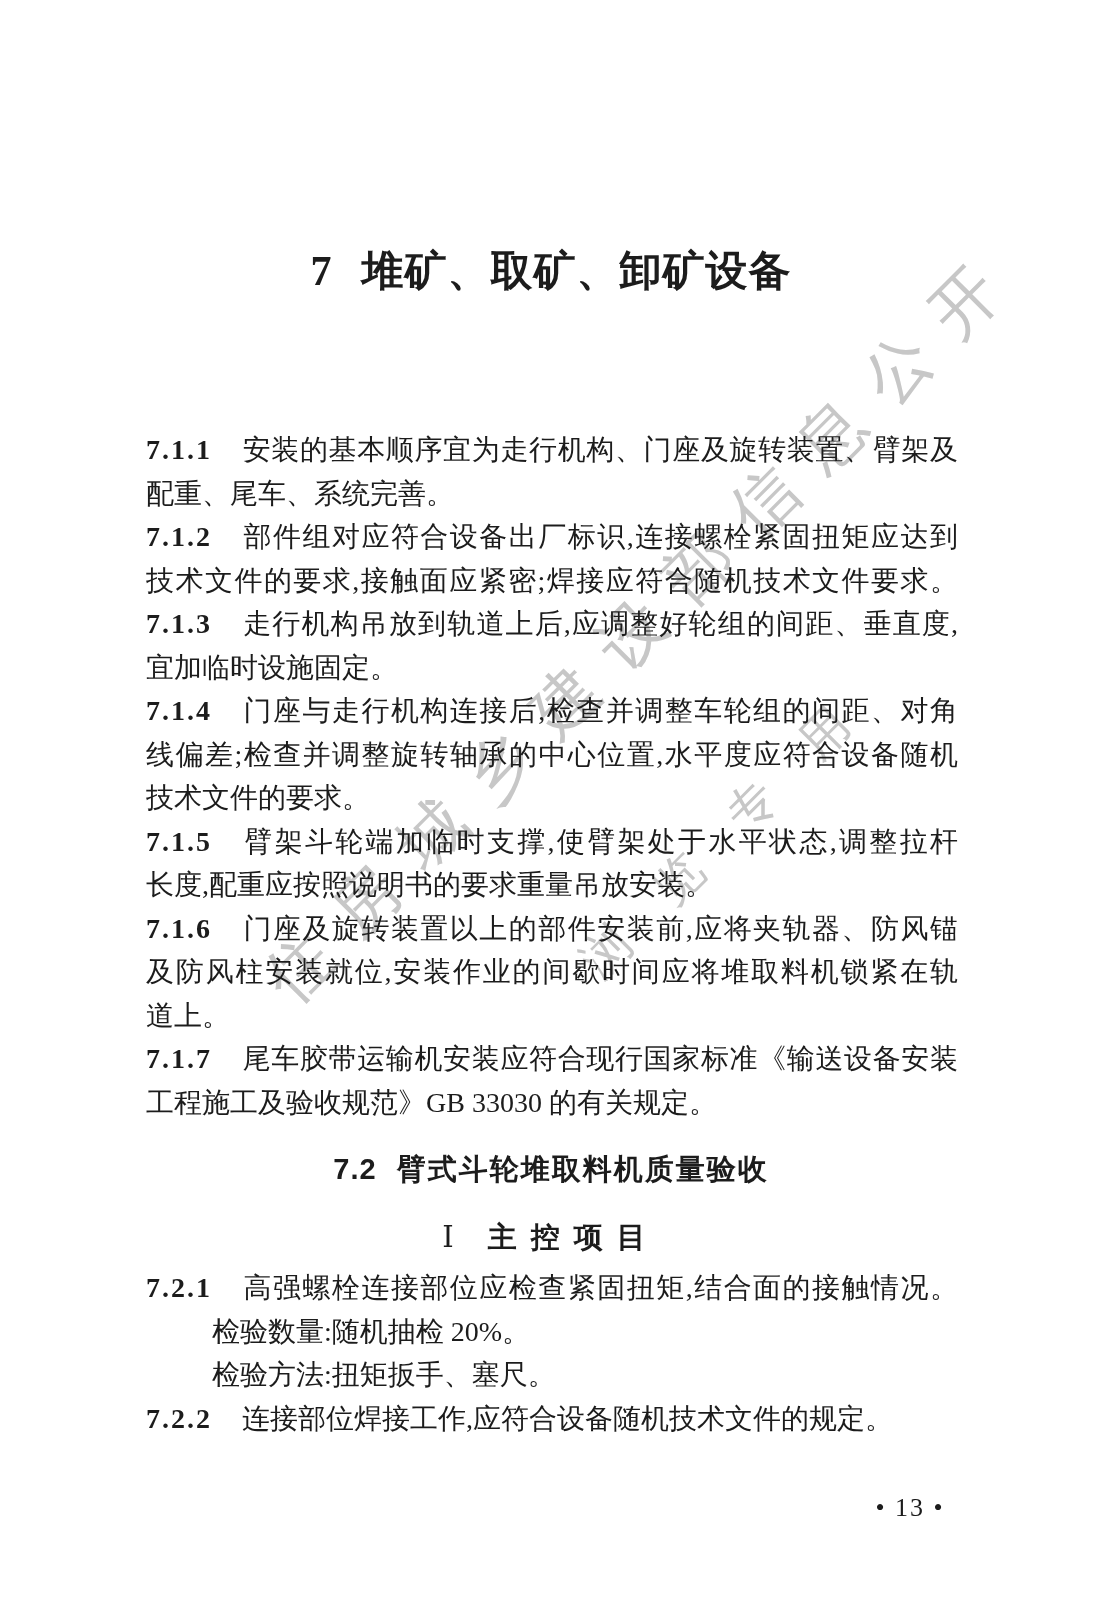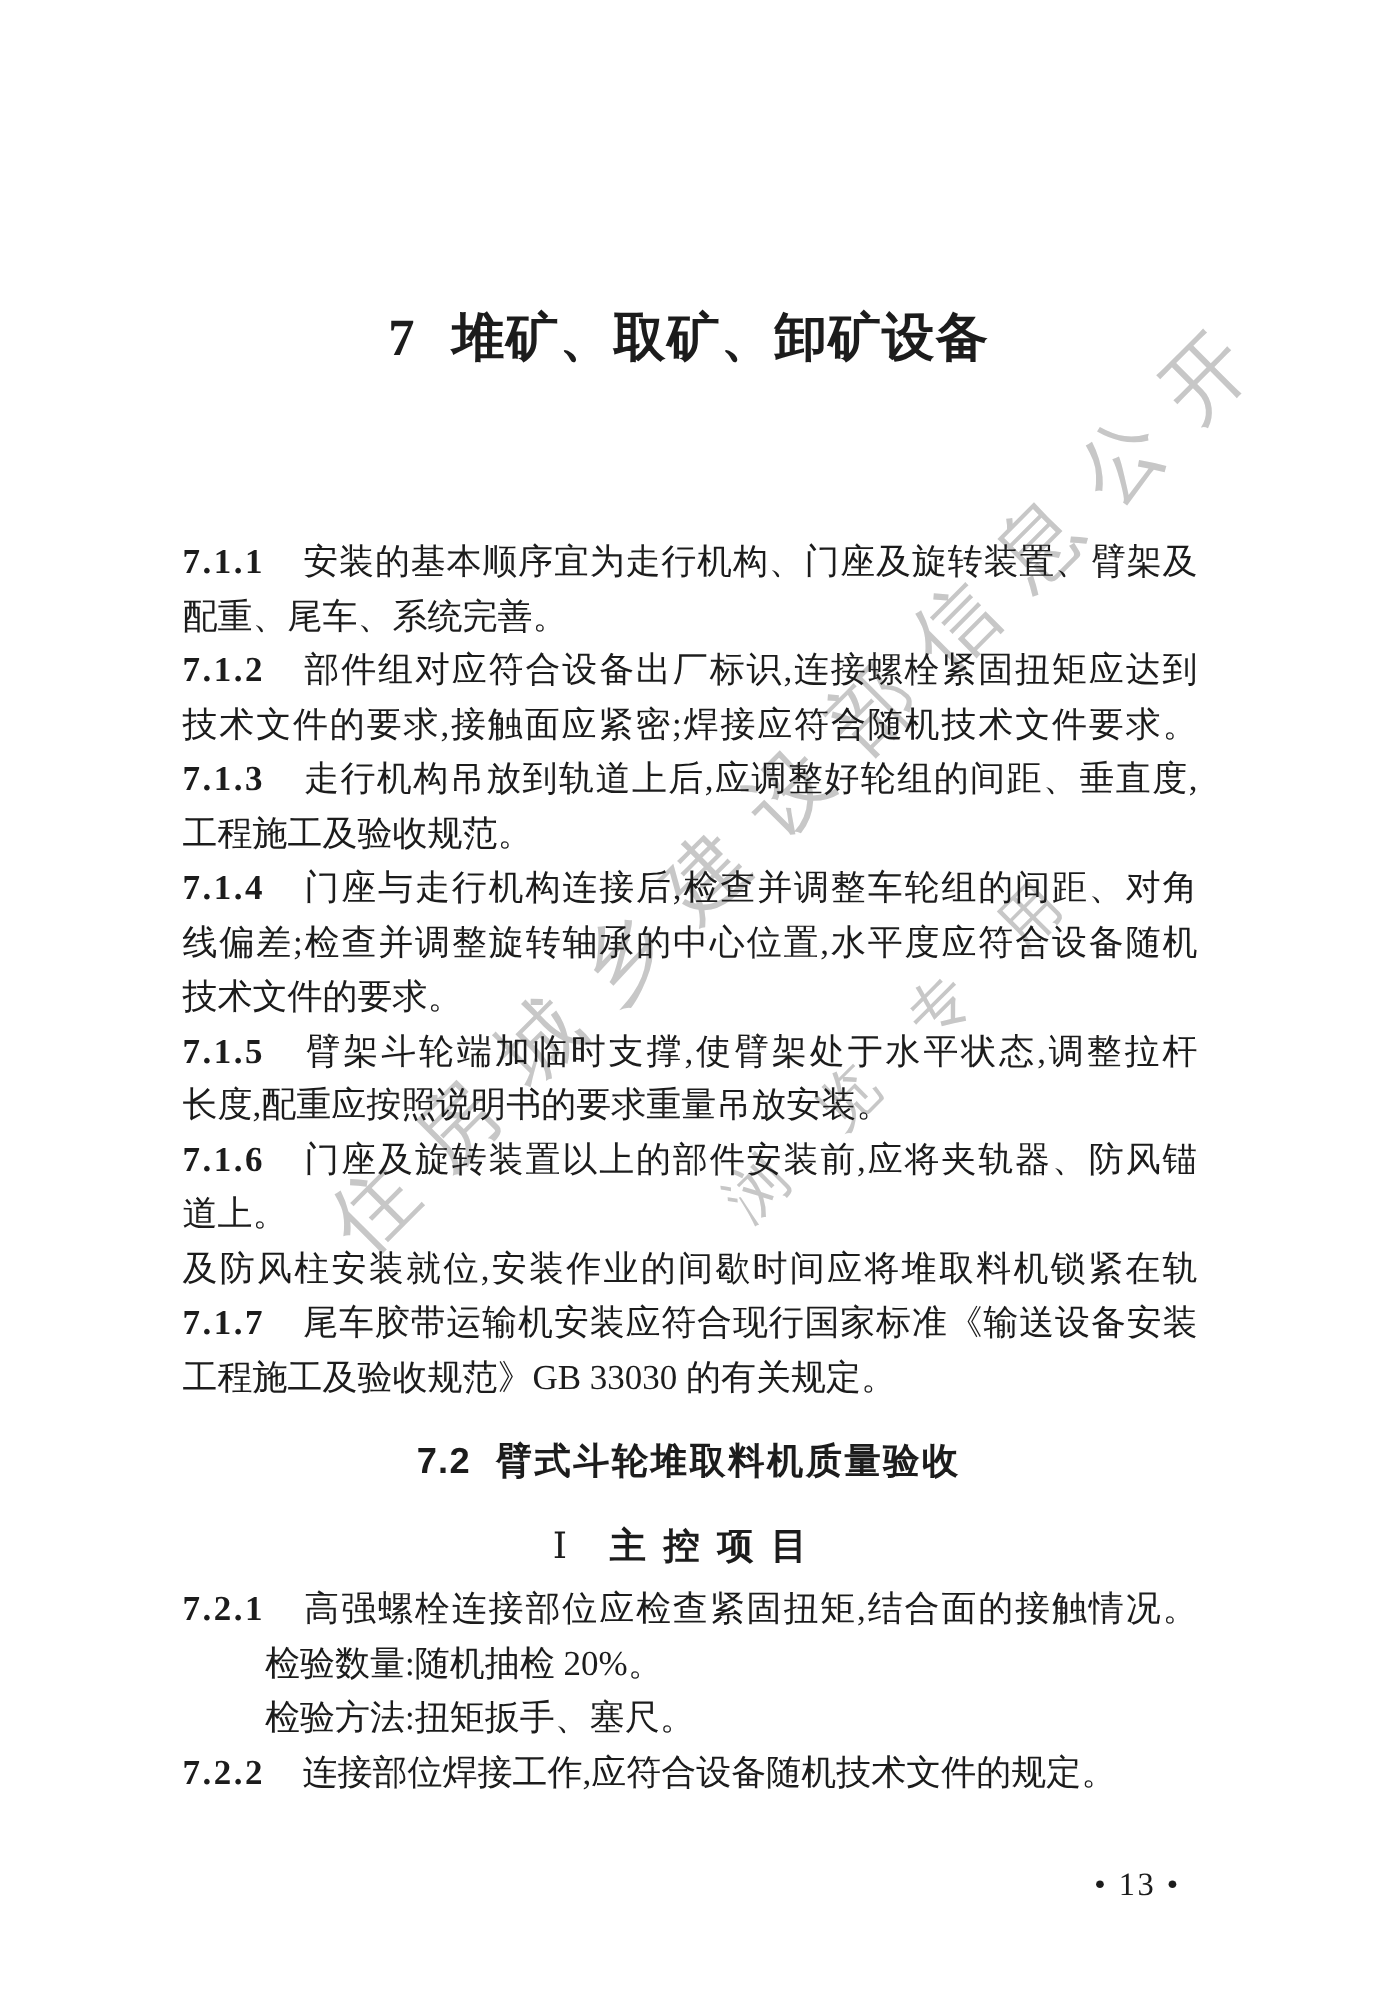--- a/index.html
+++ b/index.html
@@ -75,29 +75,29 @@
       <span class="cnum">7</span><span>堆矿、取矿、卸矿设备</span>
     </div>
 
 
     <div class="block b71">
       <div class="bline full"><b class="num">7.1.1</b><span class="t">安装的基本顺序宜为走行机构、门座及旋转装置、臂架及</span></div>
       <div class="bline"><span class="t">配重、尾车、系统完善。</span></div>
       <div class="bline full"><b class="num">7.1.2</b><span class="t"></span><span class="t">部件组对应符合设备出厂标识,连接螺栓紧固扭矩应达到</span></div>
       <div class="bline full"><span class="t">技术文件的要求,接触面应紧密;焊接应符合随机技术文件要求。</span></div>
       <div class="bline full"><b class="num">7.1.3</b><span class="t">走行机构吊放到轨道上后,应调整好轮组的间距、垂直度,</span></div>
-      <div class="bline"><span class="t">工程施工及验收规范。</span></div>
+      <div class="bline"><span class="t">宜加临时设施固定。</span></div>
       <div class="bline full"><b class="num">7.1.4</b><span class="t">门座与走行机构连接后,检查并调整车轮组的间距、对角</span></div>
       <div class="bline full"><span class="t">线偏差;检查并调整旋转轴承的中心位置,水平度应符合设备随机</span></div>
       <div class="bline"><span class="t">技术文件的要求。</span></div>
       <div class="bline full"><b class="num">7.1.5</b><span class="t">臂架斗轮端加临时支撑,使臂架处于水平状态,调整拉杆</span></div>
       <div class="bline"><span class="t">长度,配重应按照说明书的要求重量吊放安装。</span></div>
       <div class="bline full"><b class="num">7.1.6</b><span class="t">门座及旋转装置以上的部件安装前,应将夹轨器、防风锚</span></div>
+      <div class="bline full"><span class="t">及防风柱安装就位,安装作业的间歇时间应将堆取料机锁紧在轨</span></div>
       <div class="bline"><span class="t">道上。</span></div>
-      <div class="bline full"><span class="t">及防风柱安装就位,安装作业的间歇时间应将堆取料机锁紧在轨</span></div>
       <div class="bline full"><b class="num">7.1.7</b><span class="t">尾车胶带运输机安装应符合现行国家标准《输送设备安装</span></div>
       <div class="bline"><span class="t">工程施工及验收规范》GB 33030 的有关规定。</span></div>
     </div>
 
     <div class="h2 h72">
       <span class="snum">7.2</span><span>臂式斗轮堆取料机质量验收</span>
     </div>
 
     <div class="sub">
       <span class="numeral">Ⅰ</span><span class="lab">主控项目</span>

